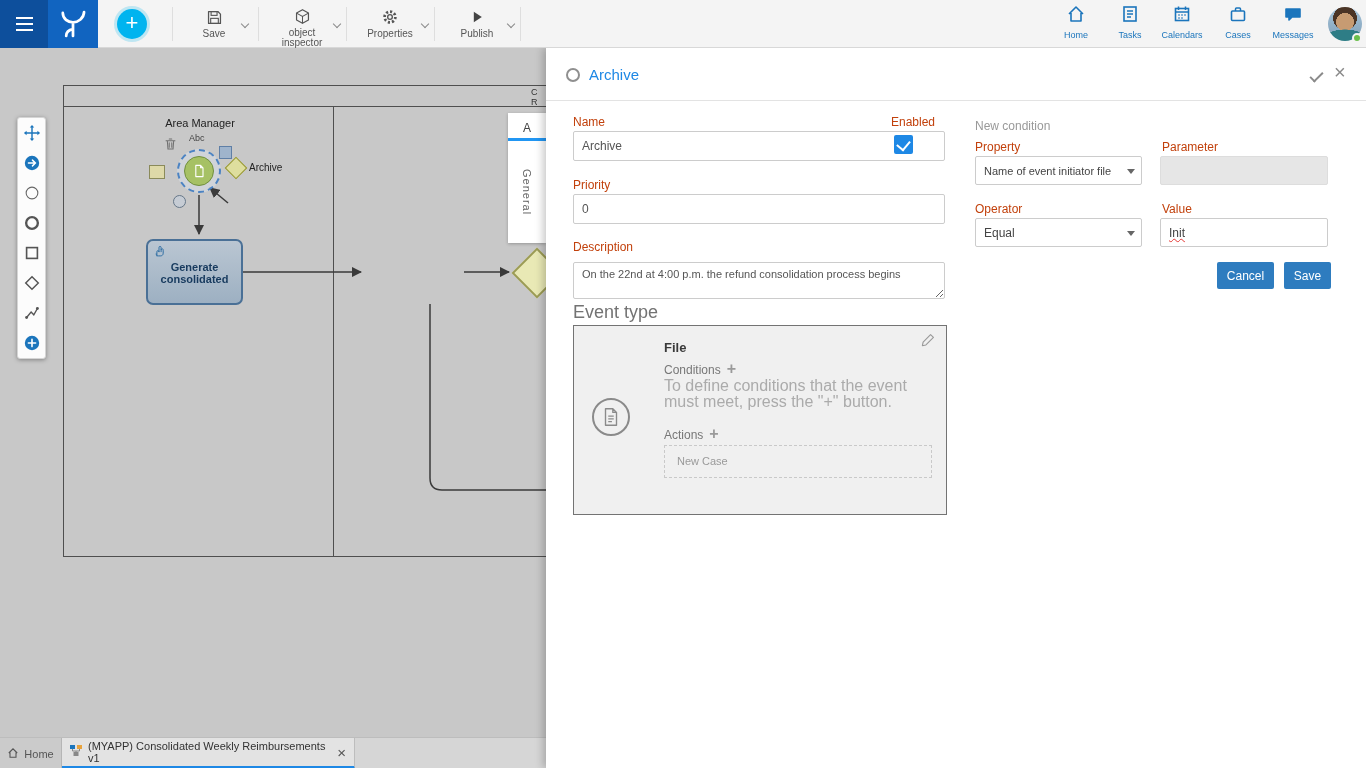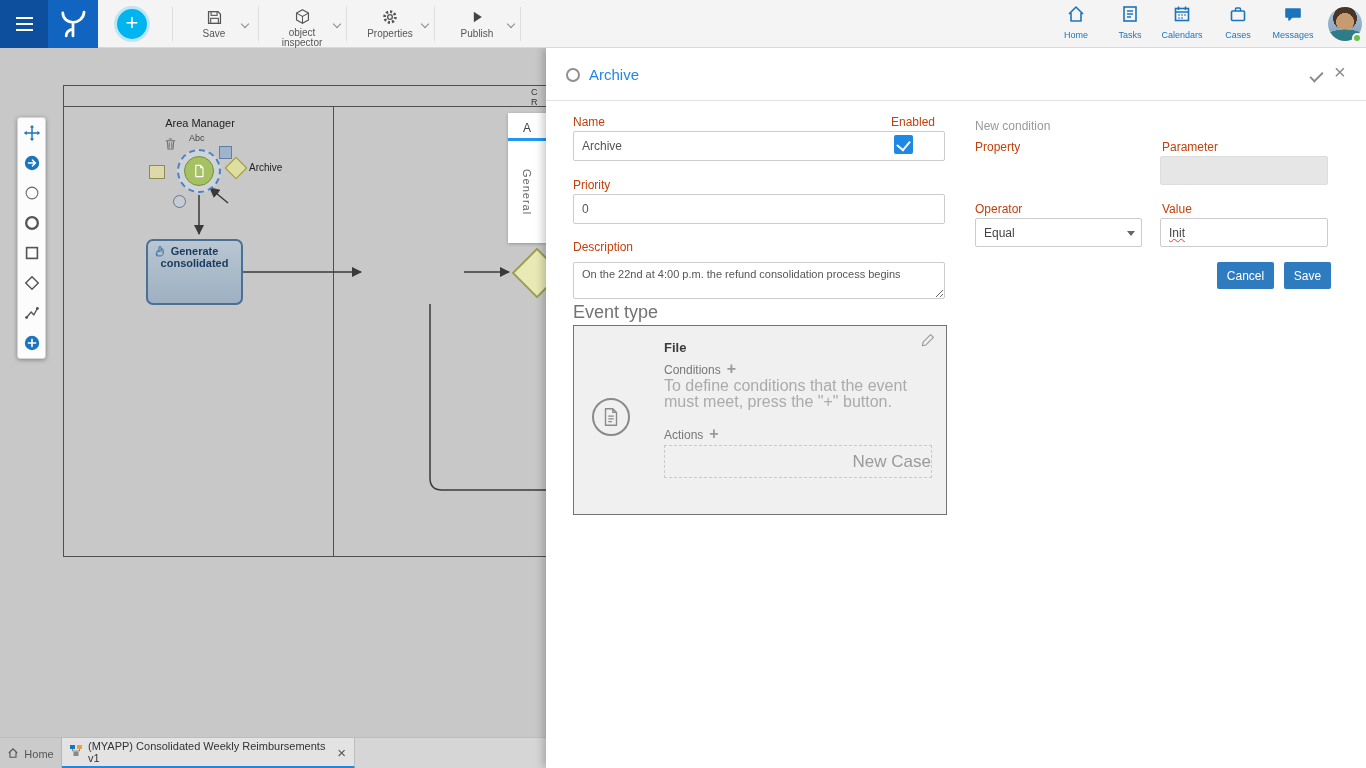--- a/index.html
+++ b/index.html
@@ -38,21 +38,21 @@
   .pool-band { position:absolute; left:63px; top:37px; width:645px; height:22px; border-bottom:1px solid #4f4f4f; }
   .pool-title { position:absolute; left:531px; top:39px; font-size:9px; line-height:10px; color:#333; }
   .lane-line { position:absolute; left:333px; top:59px; width:1px; height:450px; background:#4f4f4f; }
   .cv-label { position:absolute; color:#222; }
   .node-outer { position:absolute; left:177px; top:101px; width:44px; height:44px; border:2px dashed #4b83c3; border-radius:50%; background:rgba(215,223,232,.55); cursor:pointer; }
   .node-inner { position:absolute; left:184px; top:108px; width:30px; height:30px; border-radius:50%; background:#a6c164; border:1.5px solid #718f3f; display:flex; align-items:center; justify-content:center; }
   .h-sq-blue { position:absolute; left:219px; top:98px; width:13px; height:13px; background:#9fb4cc; border:1px solid #5f7fa6; }
   .h-sq-yellow { position:absolute; left:149px; top:117px; width:16px; height:14px; background:#ded9a8; border:1px solid #8a8a5a; }
   .h-circ { position:absolute; left:173px; top:147px; width:13px; height:13px; border-radius:50%; background:#c6ccd4; border:1.5px solid #667788; }
   .dm-small { position:absolute; left:228px; top:112px; width:16px; height:16px; background:#dede9e; border:1.5px solid #93932f; transform:rotate(45deg); cursor:pointer; }
-  .task-box { position:absolute; width:97px; border-radius:7px; background:linear-gradient(180deg,#bac6d2,#9db0c2); border:2px solid #4a7096; color:#173a5e; font-size:11px; font-weight:bold; text-align:center; display:flex; justify-content:center; padding:4px 6px 2px; cursor:pointer; }
+  .task-box { position:absolute; width:97px; border-radius:7px; background:linear-gradient(180deg,#bac6d2,#9db0c2); border:2px solid #4a7096; color:#173a5e; font-size:11px; font-weight:bold; text-align:center; display:flex; align-items:center; justify-content:center; padding:4px 6px 2px; cursor:pointer; }
   .task-ico { position:absolute; left:4px; top:3px; }
   .dm-right { position:absolute; left:519px; top:207px; width:36px; height:36px; background:#e9e9b5; border:2px solid #9b9b55; transform:rotate(45deg); cursor:pointer; }
   .general-col { position:absolute; left:508px; top:65px; width:38px; background:#fff; box-shadow:0 1px 3px rgba(0,0,0,.25); }
   .tab-stub { height:28px; border-bottom:3px solid #2196f3; font-size:12px; color:#444; display:flex; align-items:flex-end; justify-content:center; padding-bottom:3px; cursor:pointer; }
   .general-tab { height:102px; display:flex; align-items:center; justify-content:center; cursor:pointer; }
   .general-tab span { writing-mode:vertical-rl; font-size:11px; color:#666; letter-spacing:1px; }
 
   
   .panel { position:absolute; left:546px; top:48px; width:820px; height:720px; background:#fff; box-shadow:-3px 0 8px rgba(0,0,0,.22); z-index:5; }
   .p-title { position:absolute; left:43px; top:18px; font-size:15px; color:#1e88e5; }
@@ -65,21 +65,21 @@
   .checkbox { position:absolute; left:348px; top:87px; width:19px; height:19px; background:#1e88e5; border-radius:2px; cursor:pointer; }
   .checkbox::after { content:""; position:absolute; left:5px; top:3px; width:7px; height:10px; border-right:2px solid #fff; border-bottom:2px solid #fff; transform:rotate(40deg); }
   .f-textarea { position:absolute; left:27px; top:207px; width:372px; height:37px; border:1px solid #ccc; border-radius:2px; font-size:11px; color:#555; padding:5px 8px; font-family:inherit; resize:both;margin-top:7px; }
   .evt-label { position:absolute; left:27px; top:254px; font-size:18px; color:#737373; }
   .event-box { position:absolute; left:27px; top:277px; width:374px; height:190px; background:#f0f0f0; border:1px solid #737373; }
   .eb-doc-circle { position:absolute; left:18px; top:72px; width:38px; height:38px; border:2px solid #8a8a8a; border-radius:50%; display:flex; align-items:center; justify-content:center; }
   .eb-file { position:absolute; left:90px; top:14px; font-size:13px; font-weight:bold; color:#3a3a3a; }
   .eb-row { position:absolute; left:90px; font-size:12px; color:#777; }
   .eb-plus { color:#9a9a9a; font-size:16px; font-weight:bold; margin-left:6px; cursor:pointer; }
   .eb-help { position:absolute; left:90px; top:52px; width:262px; font-size:16px; color:#ababab; line-height:16px; }
-  .eb-dashed { position:absolute; left:90px; top:119px; width:268px; height:33px; border:1px dashed #c9c9c9; font-size:17px; color:#9a9a9a; line-height:31px; padding-left:12px; cursor:pointer;text-align:right; }
+  .eb-dashed { position:absolute; left:90px; top:119px; width:268px; height:33px; border:1px dashed #c9c9c9; font-size:11px; color:#9a9a9a; line-height:31px; padding-left:12px; cursor:pointer; }
   .eb-pencil { position:absolute; left:346px; top:6px; cursor:pointer; }
   .cond-title { position:absolute; left:429px; top:71px; font-size:12px; color:#999; }
   .sel { position:absolute; height:29px; border:1px solid #ccc; border-radius:2px; background:#fff; display:flex; align-items:center; padding:0 18px 0 8px; font-size:11px; color:#444; cursor:pointer; }
   .sel .tri { position:absolute; right:6px; top:12px; width:0; height:0; border-left:4px solid transparent; border-right:4px solid transparent; border-top:5px solid #666; }
   .f-disabled { position:absolute; height:29px; background:#e6e6e6; border:1px solid #ddd; border-radius:2px; }
   .val-box { position:absolute; left:614px; top:170px; width:168px; height:29px; border:1px solid #ccc; border-radius:2px; display:flex; align-items:center; padding:0 8px; font-size:12px; color:#444; cursor:text; }
   .squiggle { text-decoration:underline; text-decoration-style:wavy; text-decoration-color:#e53935; text-decoration-thickness:1px; }
   .btn { position:absolute; height:27px; background:#2e7cbf; color:#fff; font-size:12px; border:none; border-radius:2px; cursor:pointer; font-family:inherit; }
 
   
@@ -351,20 +351,24 @@
       <div class="eb-help">To define conditions that the event must meet, press the "+" button.</div>
       <div class="eb-row" style="top:99px">
         <span>Actions</span><span class="eb-plus">+</span>
       </div>
       <div class="eb-dashed">New Case</div>
     </div>
 
     <div class="cond-title">New condition</div>
 
     <div class="f-label" style="left:429px;top:92px">Property</div>
+    <div class="sel" style="left:429px;top:108px;width:167px">
+      <span>Name of event initiator file</span>
+      <span class="tri"></span>
+    </div>
 
     <div class="f-label" style="left:616px;top:92px">Parameter</div>
     <div class="f-disabled" style="left:614px;top:108px;width:168px"></div>
 
     <div class="f-label" style="left:429px;top:154px">Operator</div>
     <div class="sel" style="left:429px;top:170px;width:167px;font-size:12px">
       <span>Equal</span>
       <span class="tri"></span>
     </div>
 

